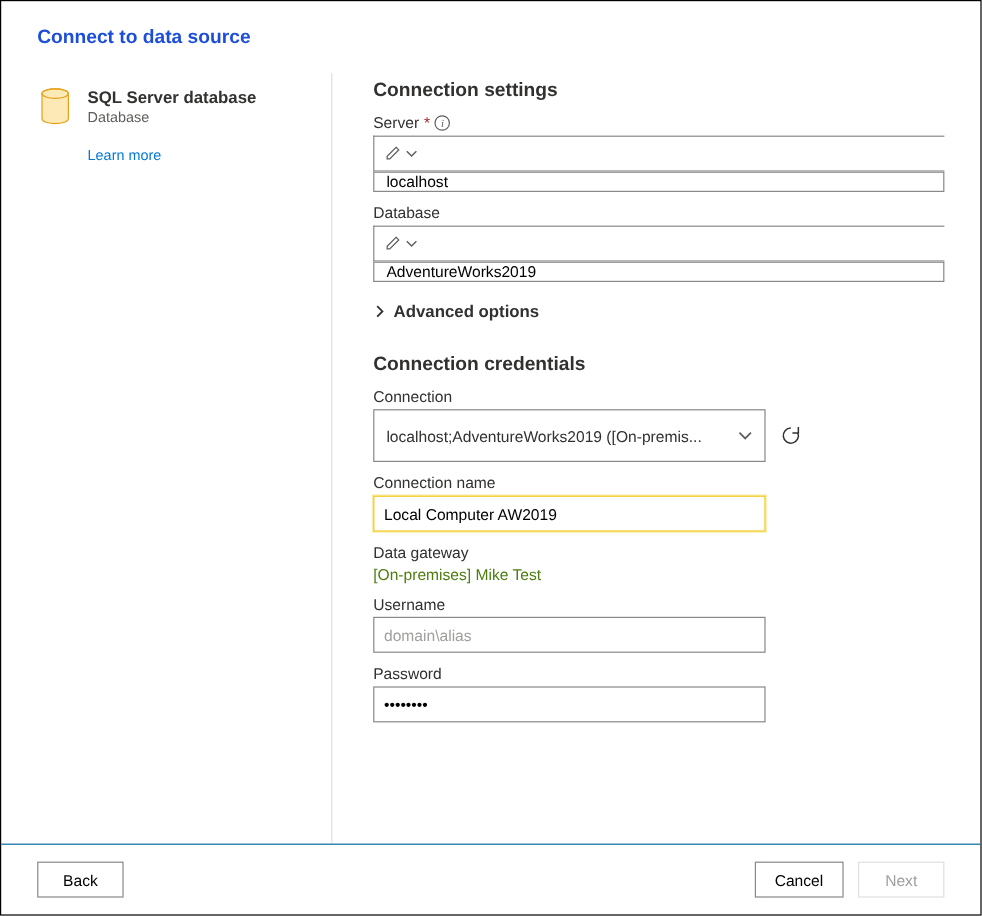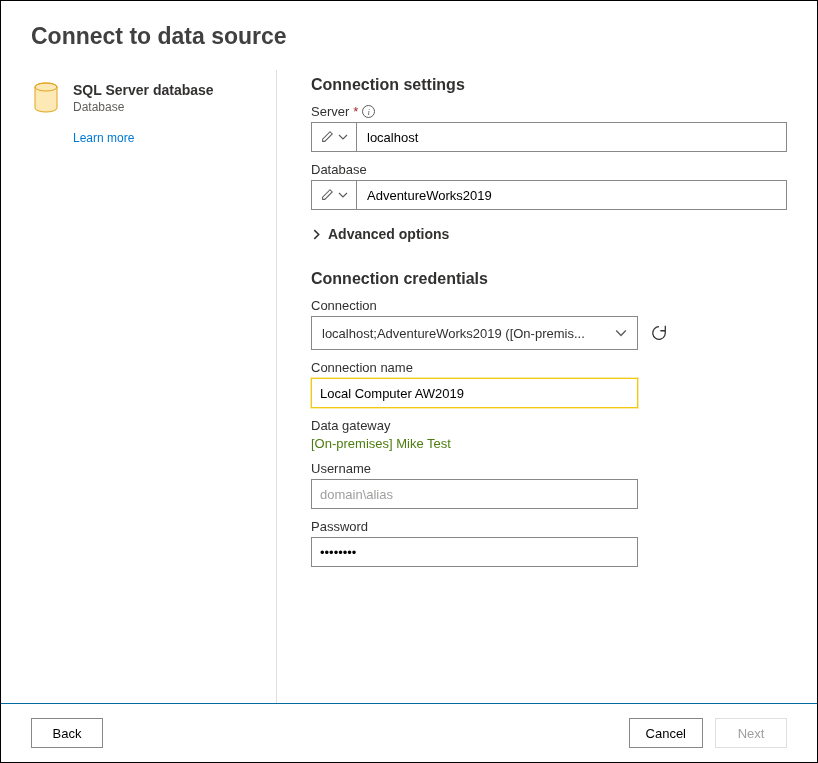--- a/index.html
+++ b/index.html
@@ -11,23 +11,23 @@
     width: 818px;
     height: 763px;
     border: 1px solid #000;
     display: flex;
     flex-direction: column;
   }
   .header {
     padding: 22px 30px 10px 30px;
   }
   .header h1 {
-    font-size: 23px;
+    font-size: 16px;
     font-weight: 600;
-    color: #404040;
+    color: #1d4ed8;
   }
   .content {
     display: flex;
     flex: 1;
     overflow: hidden;
     padding: 10px 30px 0 32px;
   }
   .sidebar {
     width: 246px;
     padding: 12px 0 0 0;
@@ -89,20 +89,21 @@
     font-size: 9px;
     align-items: center;
     justify-content: center;
     color: #605e5c;
     font-style: italic;
     font-family: Georgia, serif;
   }
   .combo {
     display: flex;
     width: 476px;
+    flex-direction: column;
   }
   .combo-prefix {
     display: flex;
     align-items: center;
     gap: 4px;
     border: 1px solid #8a8886;
     border-right: none;
     padding: 0 8px;
     height: 30px;
     cursor: pointer;
@@ -123,21 +124,21 @@
     font-size: 14px;
     font-weight: 600;
     display: flex;
     align-items: center;
     gap: 6px;
     cursor: pointer;
   }
   .section-gap { margin-top: 28px; }
   .select {
     width: 327px;
-    height: 34px;
+    height: 44px;
     border: 1px solid #8a8886;
     padding: 0 10px;
     display: flex;
     align-items: center;
     justify-content: space-between;
     cursor: pointer;
     background: #fff;
   }
   .select .txt {
     white-space: nowrap;

